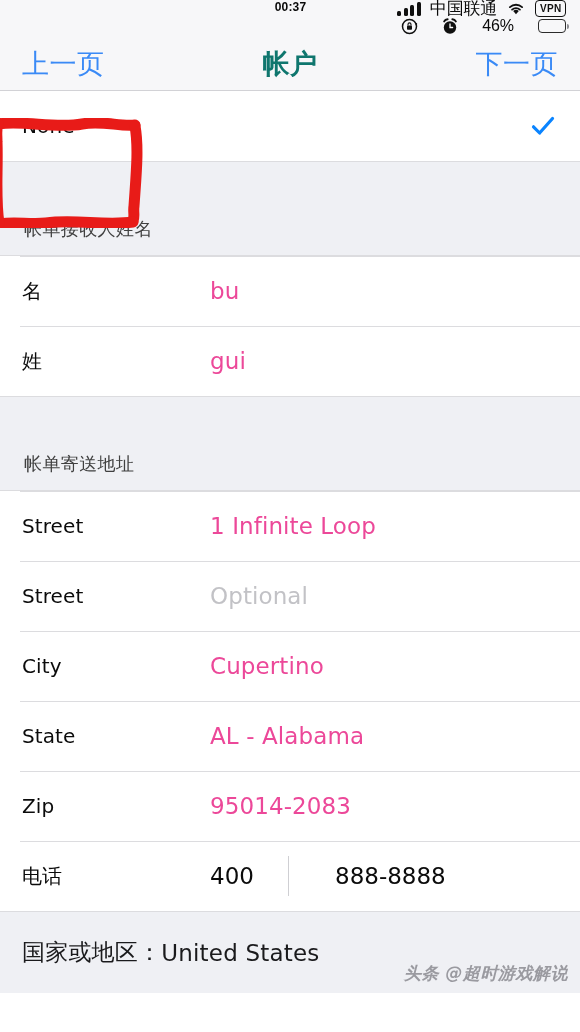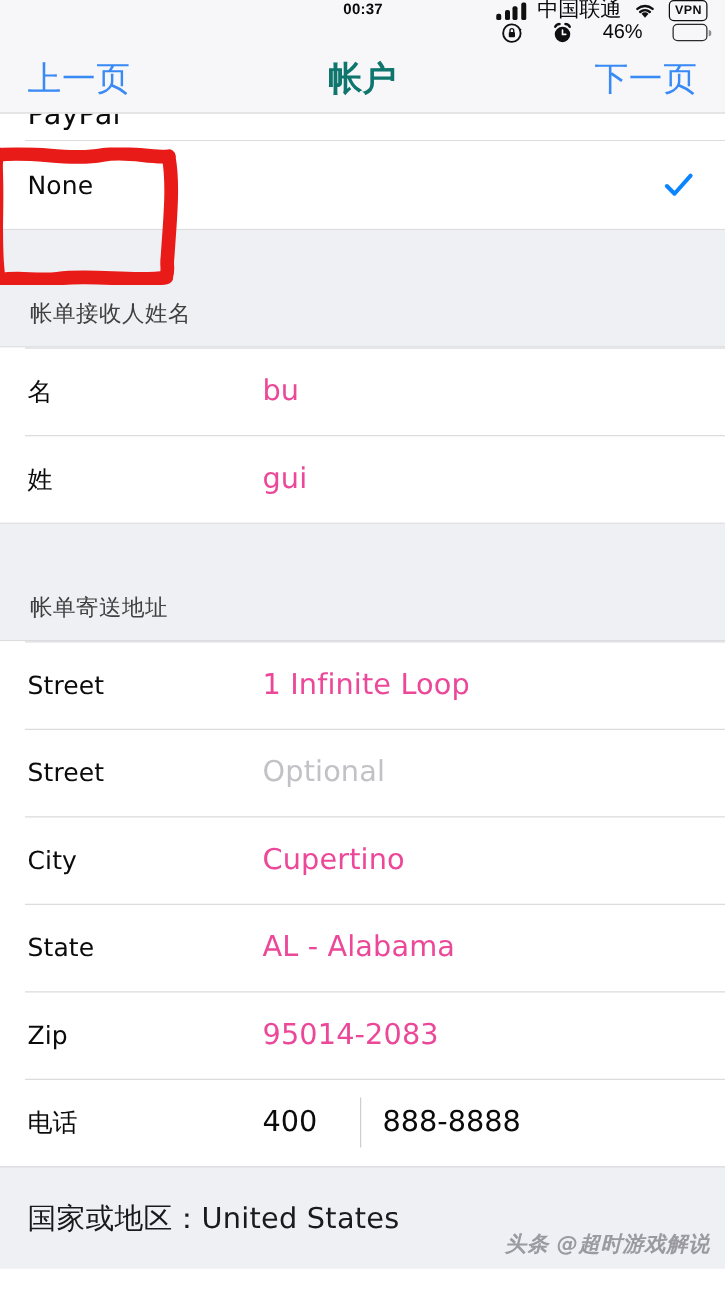--- a/index.html
+++ b/index.html
@@ -257,20 +257,21 @@
   .phone-divider {
     width: 1px;
     height: 40px;
     background: #cfcfd3;
     margin-right: 17px;
   }
   .phone-number {
     font-size: 23px;
     color: #0b0b0b;
     font-family: "DejaVu Sans", "Liberation Sans", sans-serif;
+    margin-left: 29px;
   }
 
   
   .footer {
     position: relative;
     background: #eff0f4;
     height: 82px;
     border-top: 1px solid #dcdcdf;
     display: flex;
     align-items: center;
@@ -357,23 +358,20 @@
   </div>
 
   <div class="nav-bar">
     <span class="nav-btn prev">上一页</span>
     <span class="nav-title">帐户</span>
     <span class="nav-btn next">下一页</span>
   </div>
 
   <div class="content">
 
-    <div class="row-clipped">
-      <span class="row-label">PayPal</span>
-    </div>
 
     <div class="row row-none">
       <span class="row-label">None</span>
       <span>
         <svg class="check-icon" viewBox="0 0 26 26">
           <path d="M3.5 13.8 L9.6 20 L22.5 5.5" stroke="#0a84ff" stroke-width="3.2" fill="none" stroke-linecap="round" stroke-linejoin="round"></path>
         </svg>
       </span>
     </div>
 

